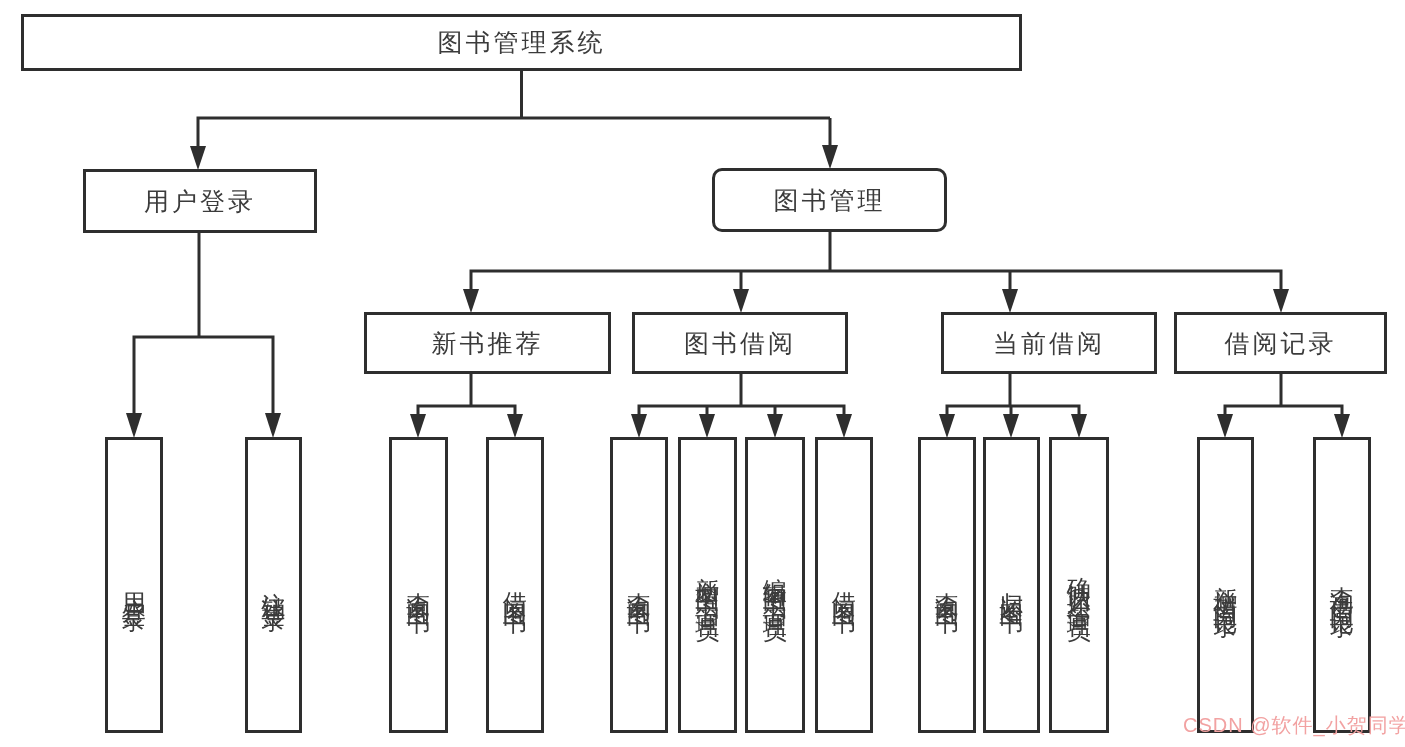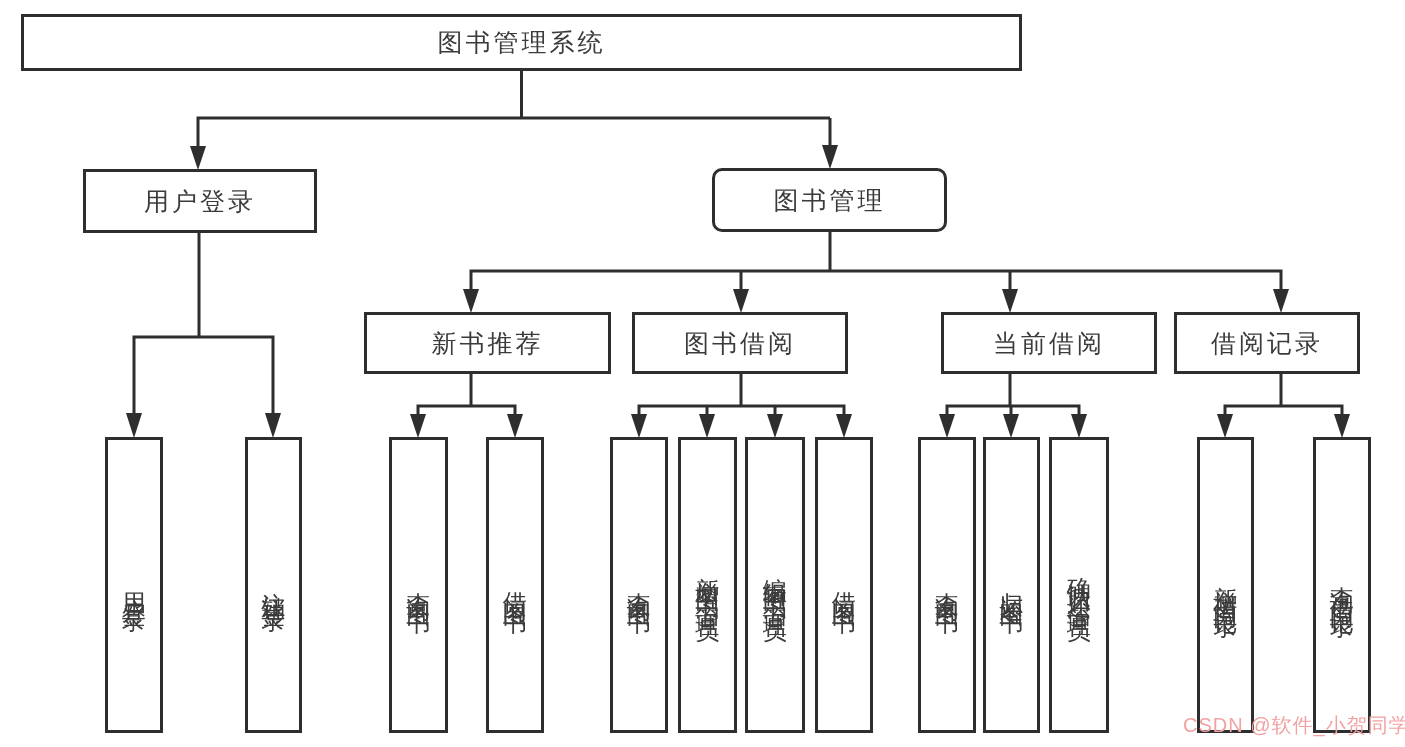--- a/index.html
+++ b/index.html
@@ -113,21 +113,21 @@
 
   <div class="node h" style="left:364px; top:312px; width:247px; height:62px;">
     <span>新书推荐</span>
   </div>
   <div class="node h" style="left:632px; top:312px; width:216px; height:62px;">
     <span>图书借阅</span>
   </div>
   <div class="node h" style="left:902px; top:312px; width:216px; height:62px;margin-left:39px;">
     <span>当前借阅</span>
   </div>
-  <div class="node h" style="left:1174px; top:312px; width:186px; height:62px;">
+  <div class="node h" style="left:1174px; top:312px; width:213px; height:62px;">
     <span>借阅记录</span>
   </div>
 
   <div class="node v" style="left:105px; top:437px; width:58px; height:296px;">
     <span class="vtext">用户登录</span>
   </div>
   <div class="node v" style="left:245px; top:437px; width:57px; height:296px;">
     <span class="vtext">注销登录</span>
   </div>
 

